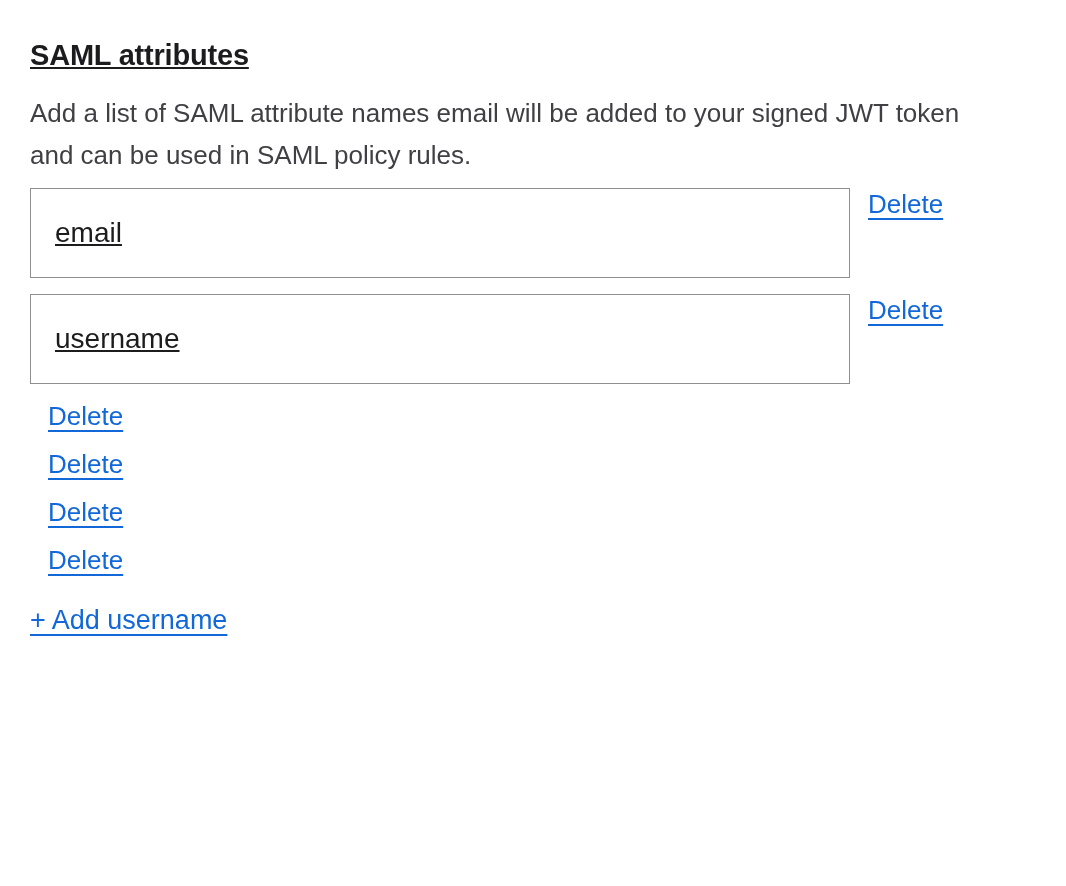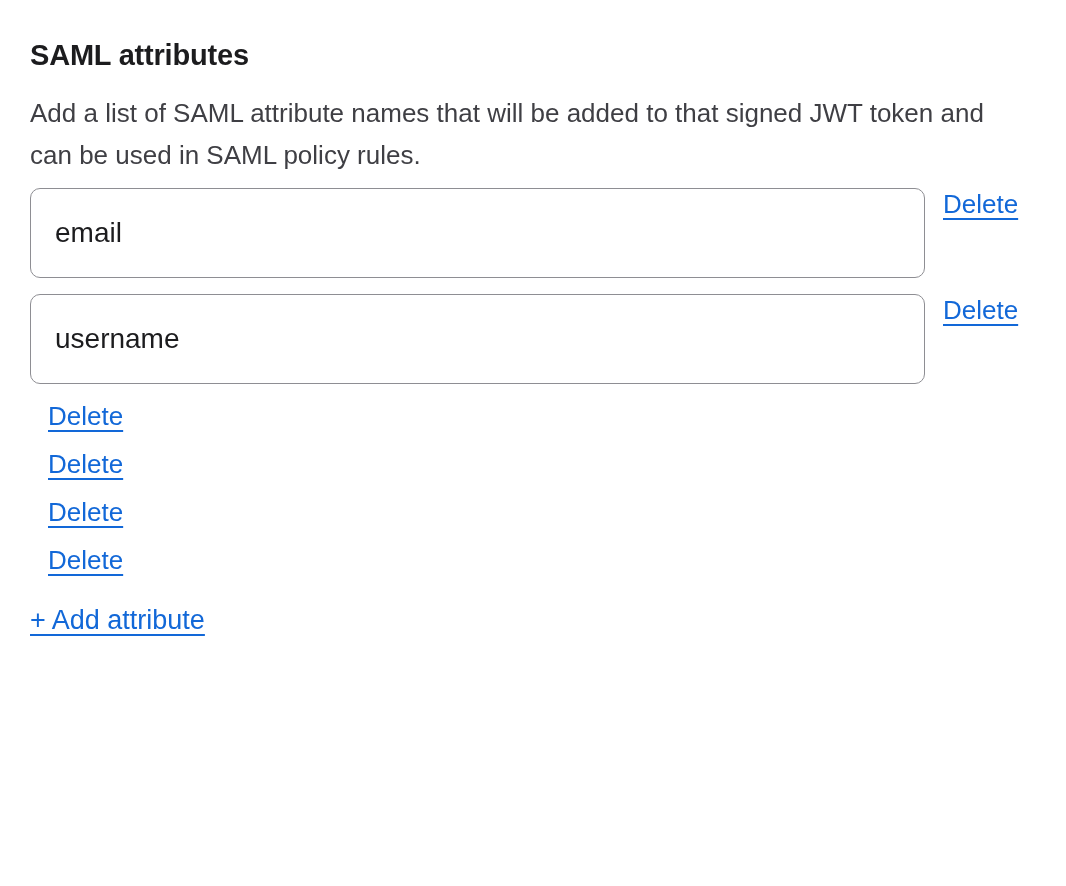--- a/index.html
+++ b/index.html
@@ -22,48 +22,50 @@
     padding: 38px 30px 24px 30px;
     box-sizing: border-box;
   }
   .section-title {
     margin: 0 0 20px 0;
     font-size: 29px;
     line-height: 34px;
     font-weight: 700;
     letter-spacing: -0.2px;
     color: var(--heading-color);
+    text-decoration: underline;
   }
   .section-description {
     margin: 0 0 12px 0;
     max-width: 975px;
     font-size: 26px;
     line-height: 42px;
     color: var(--body-color);
   }
   .attr-list {
     display: block;
   }
   .attr-row {
     display: flex;
     align-items: flex-start;
     margin-bottom: 16px;
   }
   .attr-input {
     box-sizing: border-box;
-    width: 895px;
+    width: 820px;
     height: 90px;
     background: #ffffff;
     border: 1.5px solid var(--border-color);
-    border-radius: 10px;
+    border-radius: 0;
     padding: 0 24px;
     font-family: inherit;
     font-size: 28px;
     color: var(--input-text-color);
     outline: none;
+    text-decoration: underline;
   }
   a.link {
     color: var(--link-color);
     text-decoration: underline;
     text-decoration-thickness: 2px;
     text-underline-offset: 5px;
     cursor: pointer;
   }
   .delete-link {
     display: inline-block;
@@ -80,21 +82,21 @@
     line-height: 32px;
   }
 </style>
 </head>
 <body style="--link-color: #1268d8; --border-color: #8e8e93; --heading-color: #1c1c1e; --body-color: #3f3f44;">
 
 <div class="container">
 
   <h2 class="section-title">SAML attributes</h2>
 
-  <p class="section-description">Add a list of SAML attribute names that will be added to that signed JWT token and can be used in SAML policy rules.</p>
+  <p class="section-description">Add a list of SAML attribute names email will be added to your signed JWT token and can be used in SAML policy rules.</p>
 
   <div class="attr-list">
     <div class="attr-row">
       <input type="text" class="attr-input" value="email" style="">
       <a class="link delete-link">Delete</a>
     </div>
 
     <div class="attr-row">
       <input type="text" class="attr-input" value="username" style="">
       <a class="link delete-link">Delete</a>
@@ -112,15 +114,15 @@
       <a class="link delete-link">Delete</a>
     </div>
 
     <div class="attr-row">
       <a class="link delete-link">Delete</a>
     </div>
   </div>
 
   
 
-  <a class="link add-attribute-link">+ Add attribute</a>
+  <a class="link add-attribute-link">+ Add username</a>
 
 </div>
 
 </body></html>

